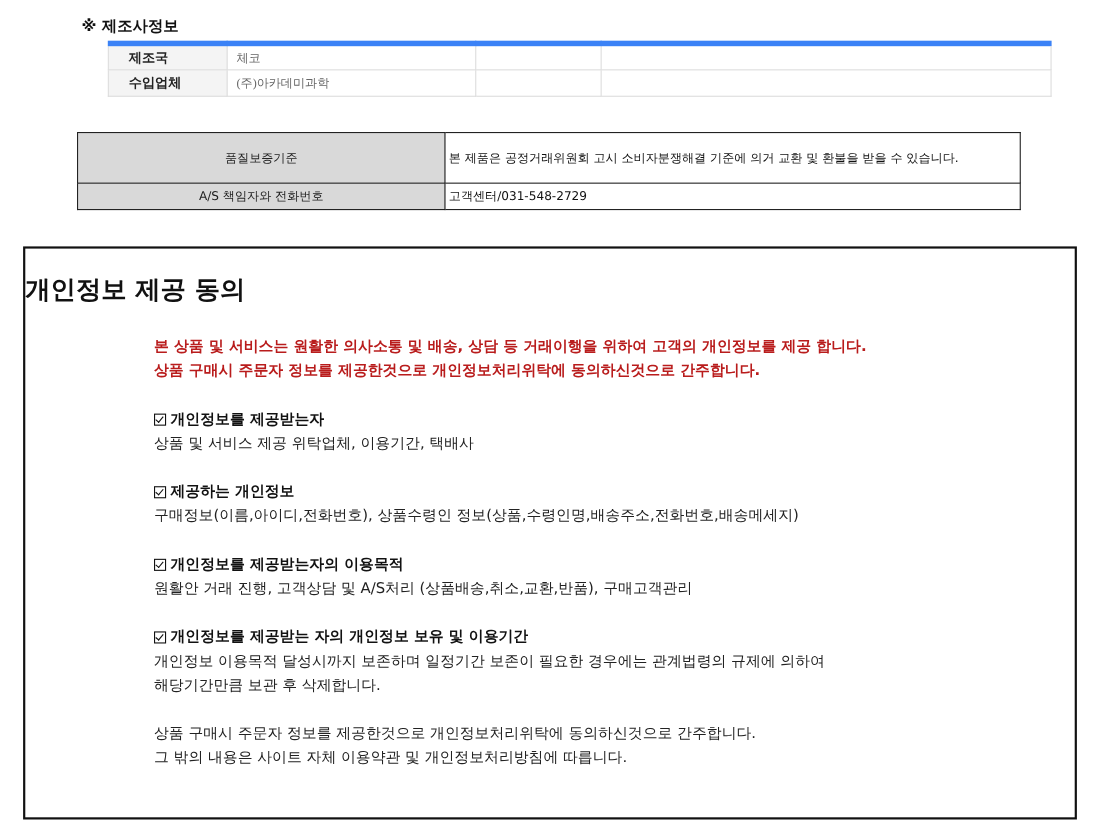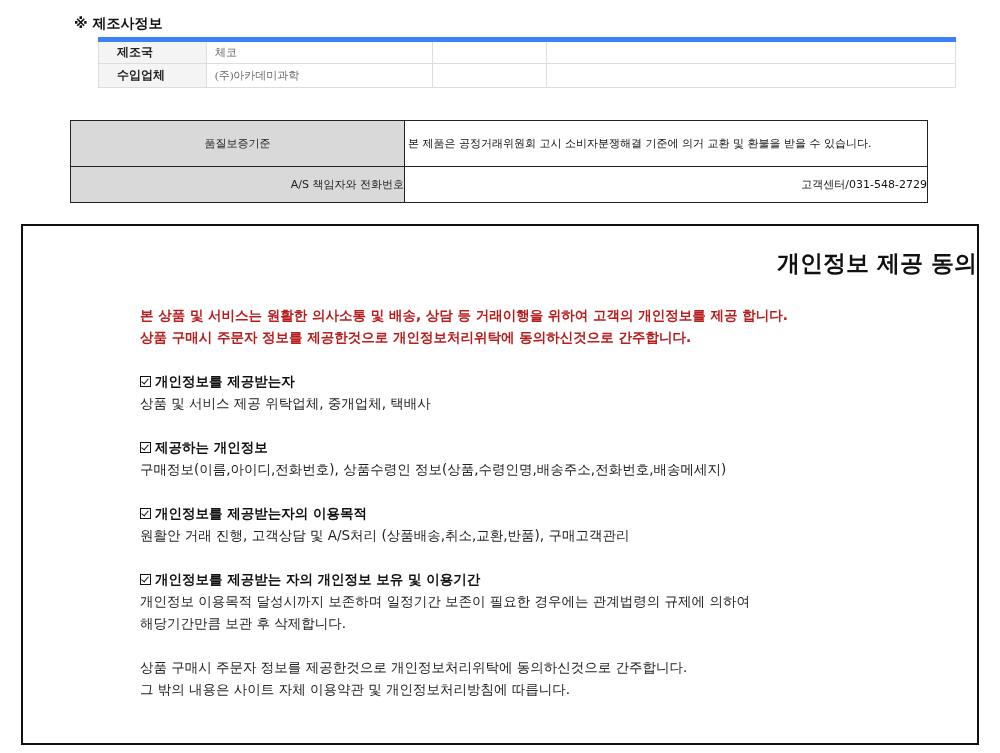--- a/index.html
+++ b/index.html
@@ -38,29 +38,29 @@
     .qa-table {
       position: absolute; left: 70px; top: 120px; width: 858px;
       border-collapse: collapse; font-size: 11px;
     }
     .qa-table td { border: 1px solid #222; vertical-align: middle; }
     .qa-table td.lbl {
       width: 334px; background: #d9d9d9; text-align: center; color: #222;
     }
     .qa-table td.val { padding-left: 3px; color: #111; }
     .qa-table tr.r1 td { height: 46px; }
-    .qa-table tr.r2 td { height: 36px; text-align: right; }
+    .qa-table tr.r2 td { height: 24px; }
 
     
     .consent-box {
       position: absolute; left: 21px; top: 224px; width: 958px; height: 521px;
       border: 2px solid #111;
     }
     .consent-title {
-      position: absolute; left: 0; right: 0; top: 22px; text-align: right;
+      position: absolute; left: 0; right: 0; top: 22px; text-align: left;
       font-size: 23px; font-weight: bold; color: #111;
     }
     .consent-body {
       position: absolute; left: 117px; top: 78px; width: 800px;
       font-size: 13.5px; color: #222; line-height: 22px;
     }
     .intro p { font-weight: bold; color: #b91c1c; }
     .section { margin-top: 22px; }
     .section .head { font-weight: bold; color: #111; display: flex; align-items: center; }
     .checkbox-icon {
@@ -117,21 +117,21 @@
       <div class="intro">
         <p>본 상품 및 서비스는 원활한 의사소통 및 배송, 상담 등 거래이행을 위하여 고객의 개인정보를 제공 합니다.</p>
         <p>상품 구매시 주문자 정보를 제공한것으로 개인정보처리위탁에 동의하신것으로 간주합니다.</p>
       </div>
 
       <div class="section">
         <div class="head">
             <span class="checkbox-icon"></span>
             <span>개인정보를 제공받는자</span>
           </div>
-        <div>상품 및 서비스 제공 위탁업체, 중개업체, 택배사</div>
+        <div>상품 및 서비스 제공 위탁업체, 이용기간, 택배사</div>
       </div>
 
       <div class="section">
         <div class="head">
             <span class="checkbox-icon"></span>
             <span>제공하는 개인정보</span>
           </div>
         <div>구매정보(이름,아이디,전화번호), 상품수령인 정보(상품,수령인명,배송주소,전화번호,배송메세지)</div>
       </div>
 

